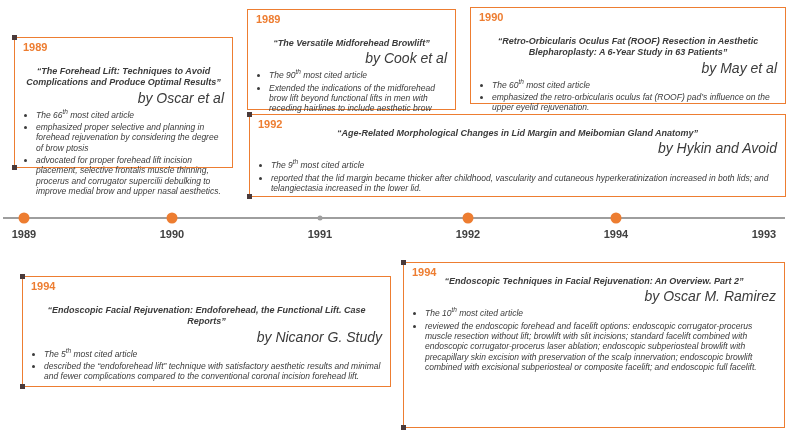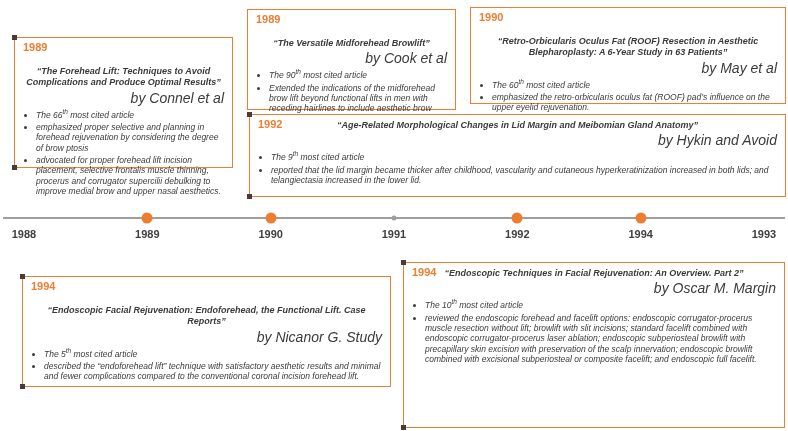--- a/index.html
+++ b/index.html
@@ -13,21 +13,21 @@
   }
   .year{
     position:absolute;top:3px;left:8px;color:#ED7D31;
     font-weight:bold;font-size:11px;
   }
   .title{
     font-weight:bold;font-style:italic;text-align:center;
     font-size:9px;line-height:1.25;
   }
   .stacked .title{margin-top:24px;}
-  .inline-year .title{margin-top:1px;padding:0 30px;}
+  .inline-year .title{margin-top:9px;padding:0 30px;}
   .byline{font-style:italic;text-align:right;font-size:14px;margin-top:1px;}
   .bullets{
     margin:4px 0 0;padding-left:13px;font-style:italic;
     font-size:8.5px;line-height:1.22;list-style:disc;text-align:left;
   }
   .bullets li{margin-bottom:2px;}
   sup{font-size:6.5px;line-height:0;}
   .handle{position:absolute;width:5px;height:5px;background:#4a3a3a;left:-3px;}
   .handle.tl{top:-3px;}
   .handle.bl{bottom:-3px;}
@@ -51,21 +51,21 @@
   .year-label{margin-top:22px;font-weight:bold;font-size:11px;color:#404040;}
 </style>
 </head>
 <body>
 
 <div class="box box1 stacked">
   <span class="handle tl"></span>
   <span class="handle bl"></span>
   <div class="year">1989</div>
   <div class="title">“The Forehead Lift: Techniques to Avoid Complications and Produce Optimal Results”</div>
-  <div class="byline">by Connel et al</div>
+  <div class="byline">by Oscar et al</div>
   <ul class="bullets">
       <li>The 66<sup>th</sup> most cited article</li>
       <li>emphasized proper selective and planning in forehead rejuvenation by considering the degree of brow ptosis</li>
       <li>advocated for proper forehead lift incision placement, selective frontalis muscle thinning, procerus and corrugator supercilii debulking to improve medial brow and upper nasal aesthetics.</li>
     </ul>
 </div>
 
 <div class="box box2 stacked">
   <div class="year">1989</div>
   <div class="title">“The Versatile Midforehead Browlift”</div>
@@ -95,23 +95,20 @@
   <ul class="bullets">
       <li>The 9<sup>th</sup> most cited article</li>
       <li>reported that the lid margin became thicker after childhood, vascularity and cutaneous hyperkeratinization increased in both lids; and telangiectasia increased in the lower lid.</li>
     </ul>
 </div>
 
 <div class="timeline">
   <div class="timeline-line"></div>
   <div class="timeline-years">
       <div class="year-cell">
-        <div class="year-label">1988</div>
-      </div>
-      <div class="year-cell">
         <div class="dot event"></div>
         <div class="year-label">1989</div>
       </div>
       <div class="year-cell">
         <div class="dot event"></div>
         <div class="year-label">1990</div>
       </div>
       <div class="year-cell">
         <div class="dot minor"></div>
         <div class="year-label">1991</div>
@@ -140,18 +137,18 @@
       <li>The 5<sup>th</sup> most cited article</li>
       <li>described the “endoforehead lift” technique with satisfactory aesthetic results and minimal and fewer complications compared to the conventional coronal incision forehead lift.</li>
     </ul>
 </div>
 
 <div class="box box6 inline-year">
   <span class="handle tl"></span>
   <span class="handle bl"></span>
   <div class="year">1994</div>
   <div class="title">“Endoscopic Techniques in Facial Rejuvenation: An Overview. Part 2”</div>
-  <div class="byline">by Oscar M. Margin</div>
+  <div class="byline">by Oscar M. Ramirez</div>
   <ul class="bullets">
       <li>The 10<sup>th</sup> most cited article</li>
       <li>reviewed the endoscopic forehead and facelift options: endoscopic corrugator-procerus muscle resection without lift; browlift with slit incisions; standard facelift combined with endoscopic corrugator-procerus laser ablation; endoscopic subperiosteal browlift with precapillary skin excision with preservation of the scalp innervation; endoscopic browlift combined with excisional subperiosteal or composite facelift; and endoscopic full facelift.</li>
     </ul>
 </div>
 
 </body></html>

